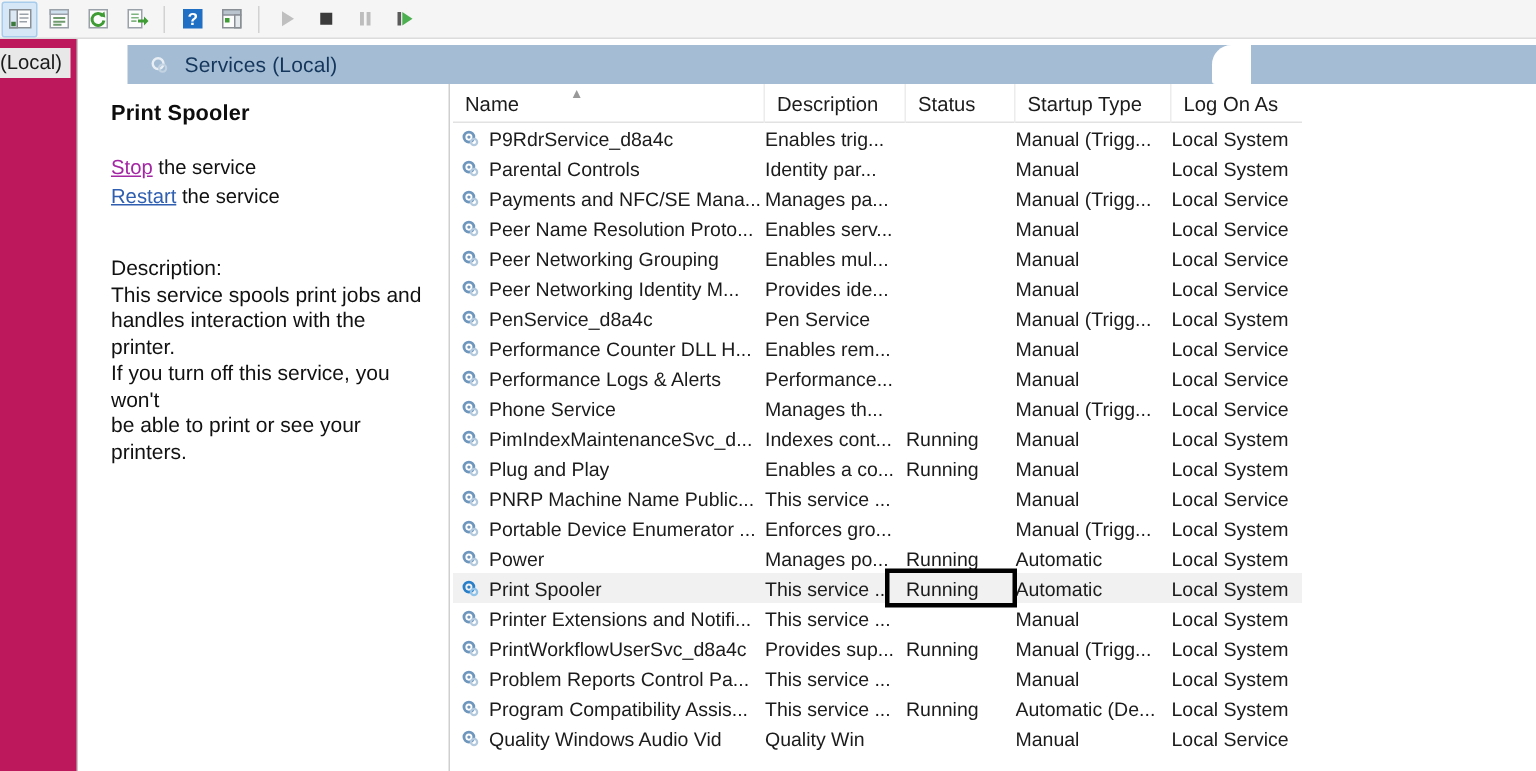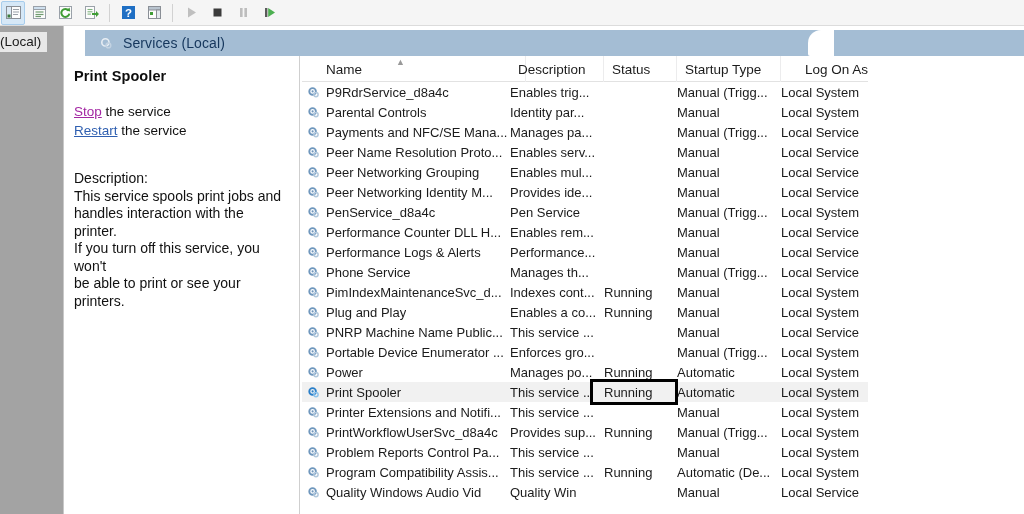--- a/index.html
+++ b/index.html
@@ -25,22 +25,22 @@
   .tb-sep { width: 1px; height: 18px; background: #d2d2d2; margin: 0 5px; }
   .tb-btn {
     width: 24px; height: 24px; margin: 0 1px;
     display: flex; align-items: center; justify-content: center;
     border-radius: 2px; position: relative;
   }
   .tb-btn.active { background: #d6e8f7; border: 1px solid #a8cdec; }
 
   
   .tree-strip {
-    position: absolute; left: 0; top: 26px; width: 64px; height: 488px;
-    background: #a3a3a3;
+    position: absolute; left: 0; top: 26px; width: 52px; height: 488px;
+    background: #be185d;
     border-right: 1px solid #c8c8c8;
     overflow: hidden;
   }
   .tree-item {
     position: absolute; left: -6px; top: 6px;
     background: #e8e8e8;
     padding: 2px 6px 3px 6px;
     font-size: 13.5px; color: #1a1a1a;
     white-space: nowrap;
   }
@@ -282,34 +282,34 @@
         <span class="dl">Description:</span>
         <span class="dl">This service spools print jobs and</span>
         <span class="dl">handles interaction with the printer.</span>
         <span class="dl">If you turn off this service, you won't</span>
         <span class="dl">be able to print or see your printers.</span>
       </div>
     </div>
 
     <div class="listview">
       <div class="lv-head" id="lv-head">
-          <div class="hcell" style="left: 16px; width: 208px;">
+          <div class="hcell" style="left: 0px; width: 208px;">
             <span>Name</span>
             <span class="sort-caret" style="left: 78px;">▲</span>
           </div>
           <div class="hcell" style="left: 208px; width: 94px;">
             <span>Description</span>
           </div>
           <div class="hcell" style="left: 302px; width: 73px;">
             <span>Status</span>
           </div>
           <div class="hcell" style="left: 375px; width: 104px;">
             <span>Startup Type</span>
           </div>
-          <div class="hcell" style="left: 479px; width: 90px; margin-left: 16px;">
+          <div class="hcell" style="left: 479px; width: 90px;">
             <span>Log On As</span>
           </div>
         </div>
       <div class="lv-body" id="lv-body">
           <div class="row">
             <div class="cell c-name">
               <span class="svc-icon"><svg width="13" height="13" viewBox="0 0 13 13">
                   <circle cx="5.6" cy="5.4" r="3.3" fill="none" stroke="#6f97bd" stroke-width="1.9"></circle>
                   <circle cx="5.6" cy="5.4" r="1.1" fill="#6f97bd"></circle>
                   <circle cx="9" cy="8.6" r="2.1" fill="none" stroke="#b3c9dd" stroke-width="1.5"></circle>

